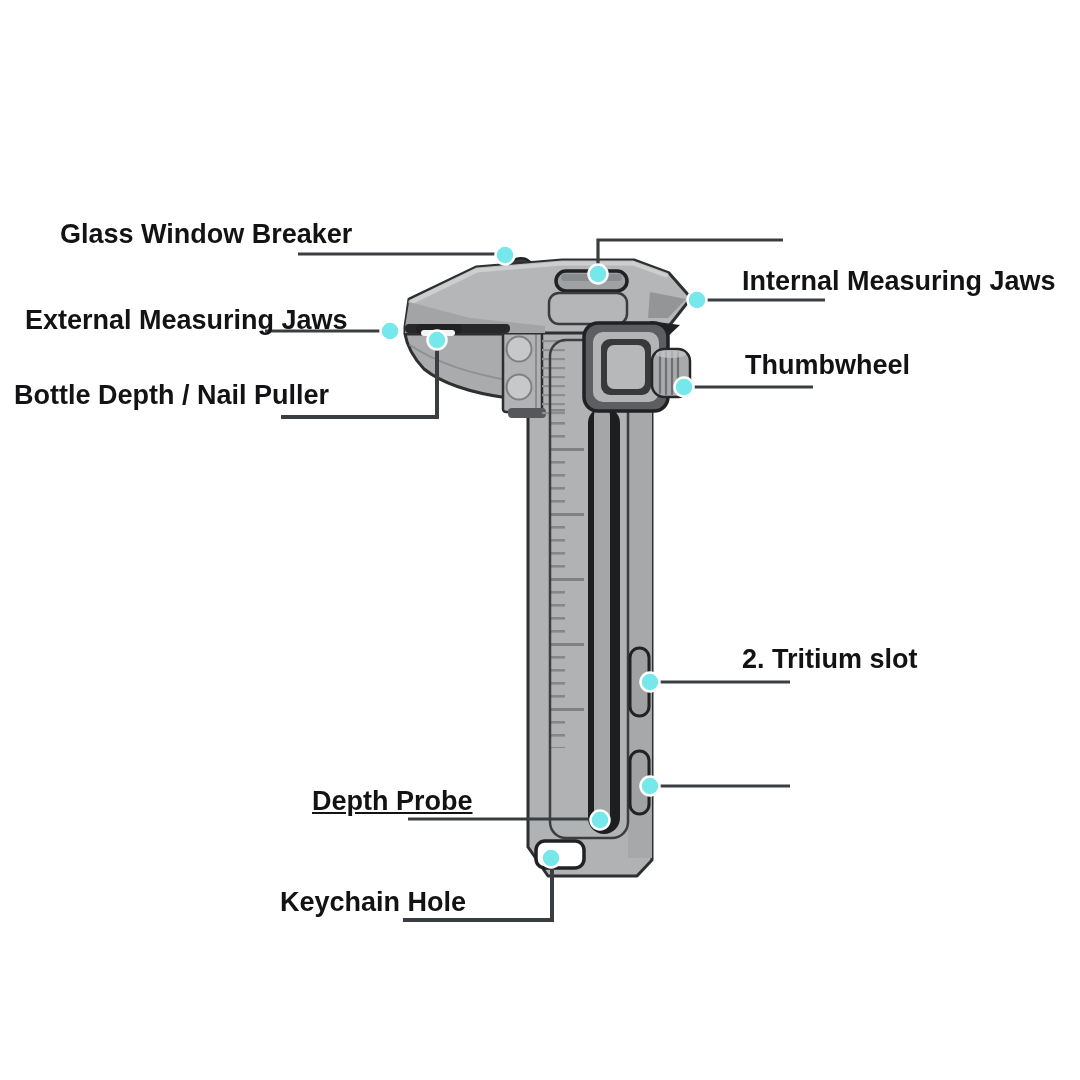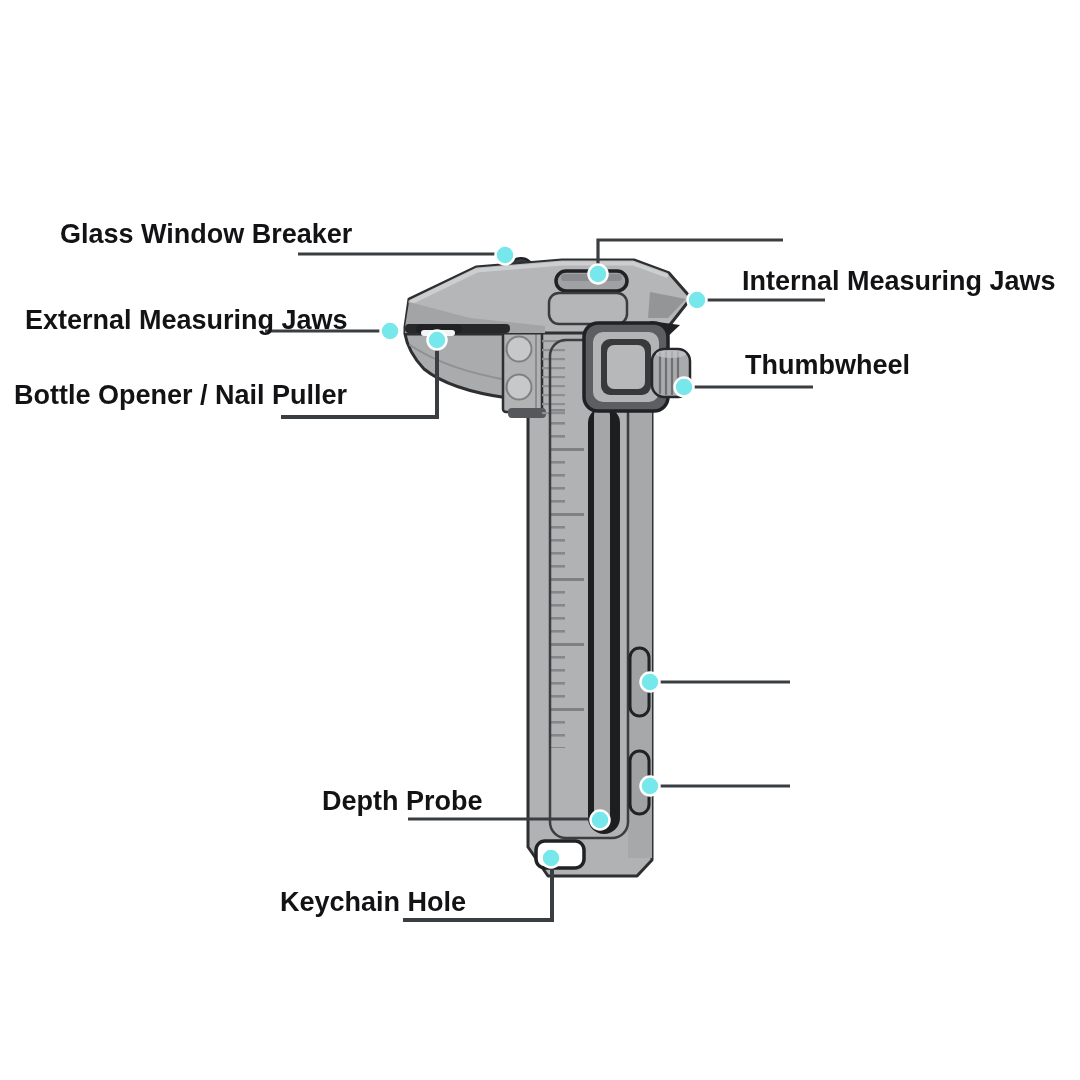--- a/index.html
+++ b/index.html
@@ -111,19 +111,20 @@
       <circle cx="684" cy="387" r="9.5"></circle>
       <circle cx="650" cy="682" r="9.5"></circle>
       <circle cx="650" cy="786" r="9.5"></circle>
       <circle cx="600" cy="820" r="9.5"></circle>
       <circle cx="551" cy="858" r="9.5"></circle>
     </g>
   </svg>
 
   <div class="callout" style="left:60px;top:220px;">Glass Window Breaker</div>
   <div class="callout" style="left:25px;top:306px;">External Measuring Jaws</div>
-  <div class="callout" style="left:14px;top:381px;">Bottle Opener / Nail Puller</div>
+  <div class="callout" style="left:14px;top:381px;">Bottle Depth / Nail Puller</div>
   <div class="callout" style="left:742px;top:267px;">Internal Measuring Jaws</div>
   <div class="callout" style="left:745px;top:351px;">Thumbwheel</div>
-  <div class="callout" style="left:322px;top:787px;">Depth Probe</div>
+  <div class="callout" style="left:742px;top:645px;">2. Tritium slot</div>
+  <div class="callout" style="left:312px;top:787px;text-decoration:underline;">Depth Probe</div>
   <div class="callout" style="left:280px;top:888px;text-align:center;">Keychain Hole</div>
 
 </div>
 
 </body></html>

